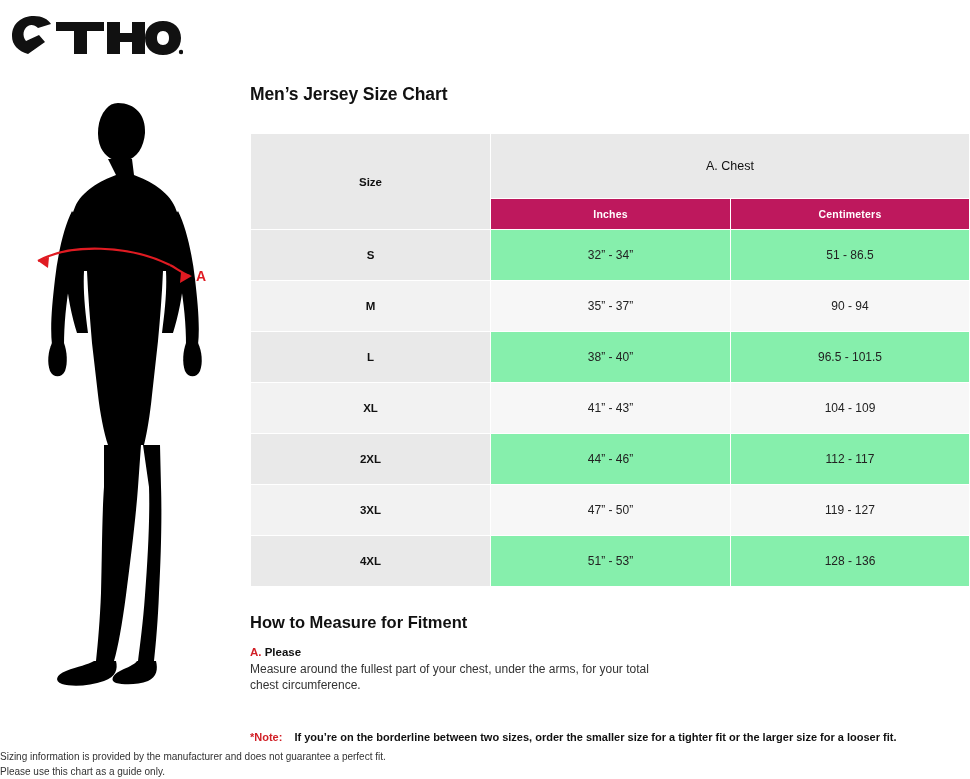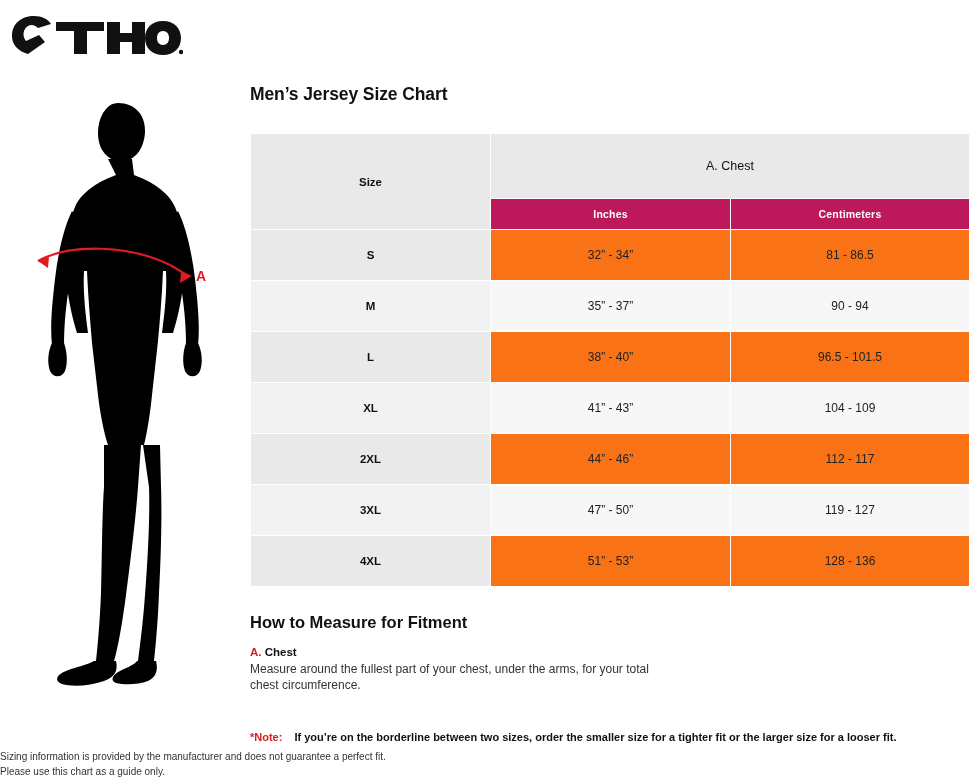--- a/index.html
+++ b/index.html
@@ -88,21 +88,21 @@
     letter-spacing: 0.2px;
   }
   td.size-cell {
     background: #e9e9e9;
     font-size: 11.5px;
     font-weight: bold;
     height: 51px;
     color: #111;
   }
   td.val-cell {
-    background: #f97316;
+    background: #86efac;
     font-size: 12px;
     font-weight: normal;
     height: 51px;
     color: #222;
   }
   tr.alt td.size-cell { background: #f2f2f2; }
   tr.alt td.val-cell { background: #f7f7f7; }
 
   
   h2.howto {
@@ -215,21 +215,21 @@
         </tr>
         <tr>
           <th class="sub-head">Inches</th>
           <th class="sub-head">Centimeters</th>
         </tr>
       </thead>
       <tbody>
         <tr>
           <td class="size-cell">S</td>
           <td class="val-cell">32” - 34”</td>
-          <td class="val-cell">81 - 86.5</td>
+          <td class="val-cell">51 - 86.5</td>
         </tr>
         <tr class="alt">
           <td class="size-cell">M</td>
           <td class="val-cell">35” - 37”</td>
           <td class="val-cell">90 - 94</td>
         </tr>
         <tr>
           <td class="size-cell">L</td>
           <td class="val-cell">38” - 40”</td>
           <td class="val-cell">96.5 - 101.5</td>
@@ -254,21 +254,21 @@
           <td class="val-cell">51” - 53”</td>
           <td class="val-cell">128 - 136</td>
         </tr>
       </tbody>
     </table>
 
     <h2 class="howto">How to Measure for Fitment</h2>
 
     <div class="measure-block">
       <div class="measure-label">
-        <span class="letter">A.</span><span> Chest</span>
+        <span class="letter">A.</span><span> Please</span>
       </div>
       <div class="measure-text">Measure around the fullest part of your chest, under the arms, for your total chest circumference.</div>
     </div>
 
     <div class="note">
       <span class="star">*Note:</span><span class="note-body">If you’re on the borderline between two sizes, order the smaller size for a tighter fit or the larger size for a looser fit.</span>
     </div>
 
   </div>
 

